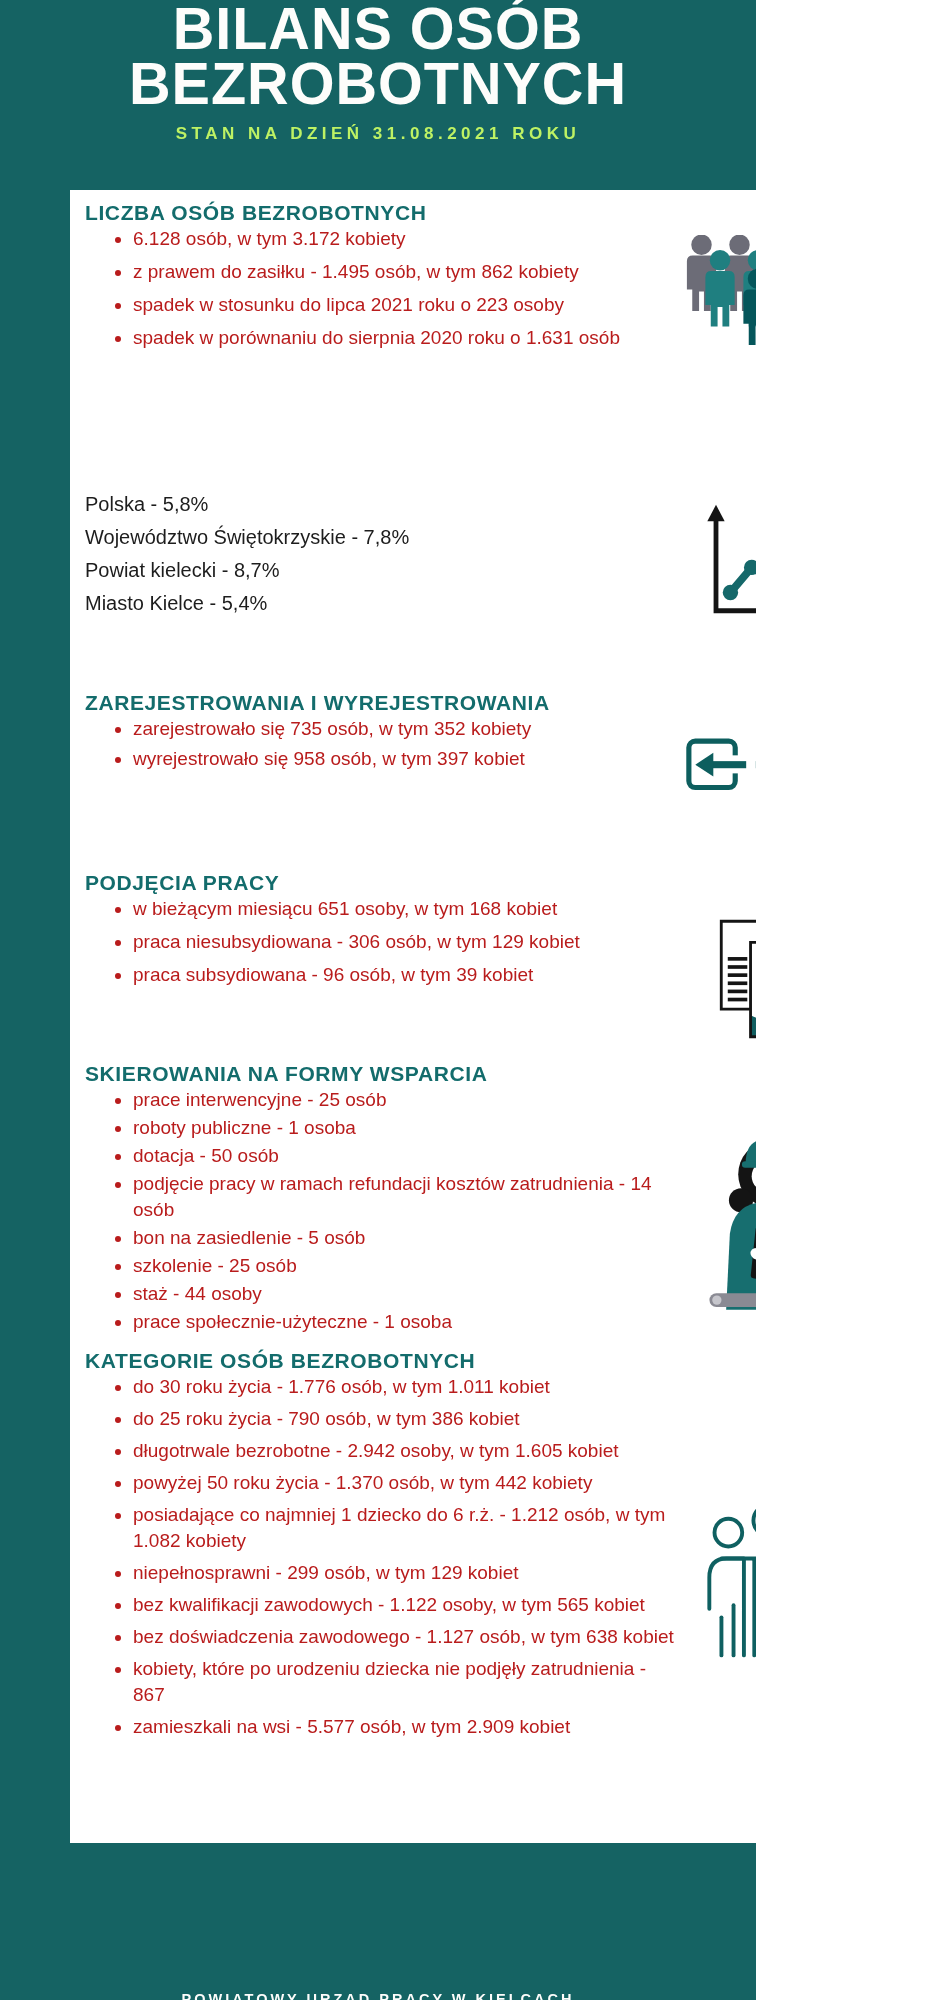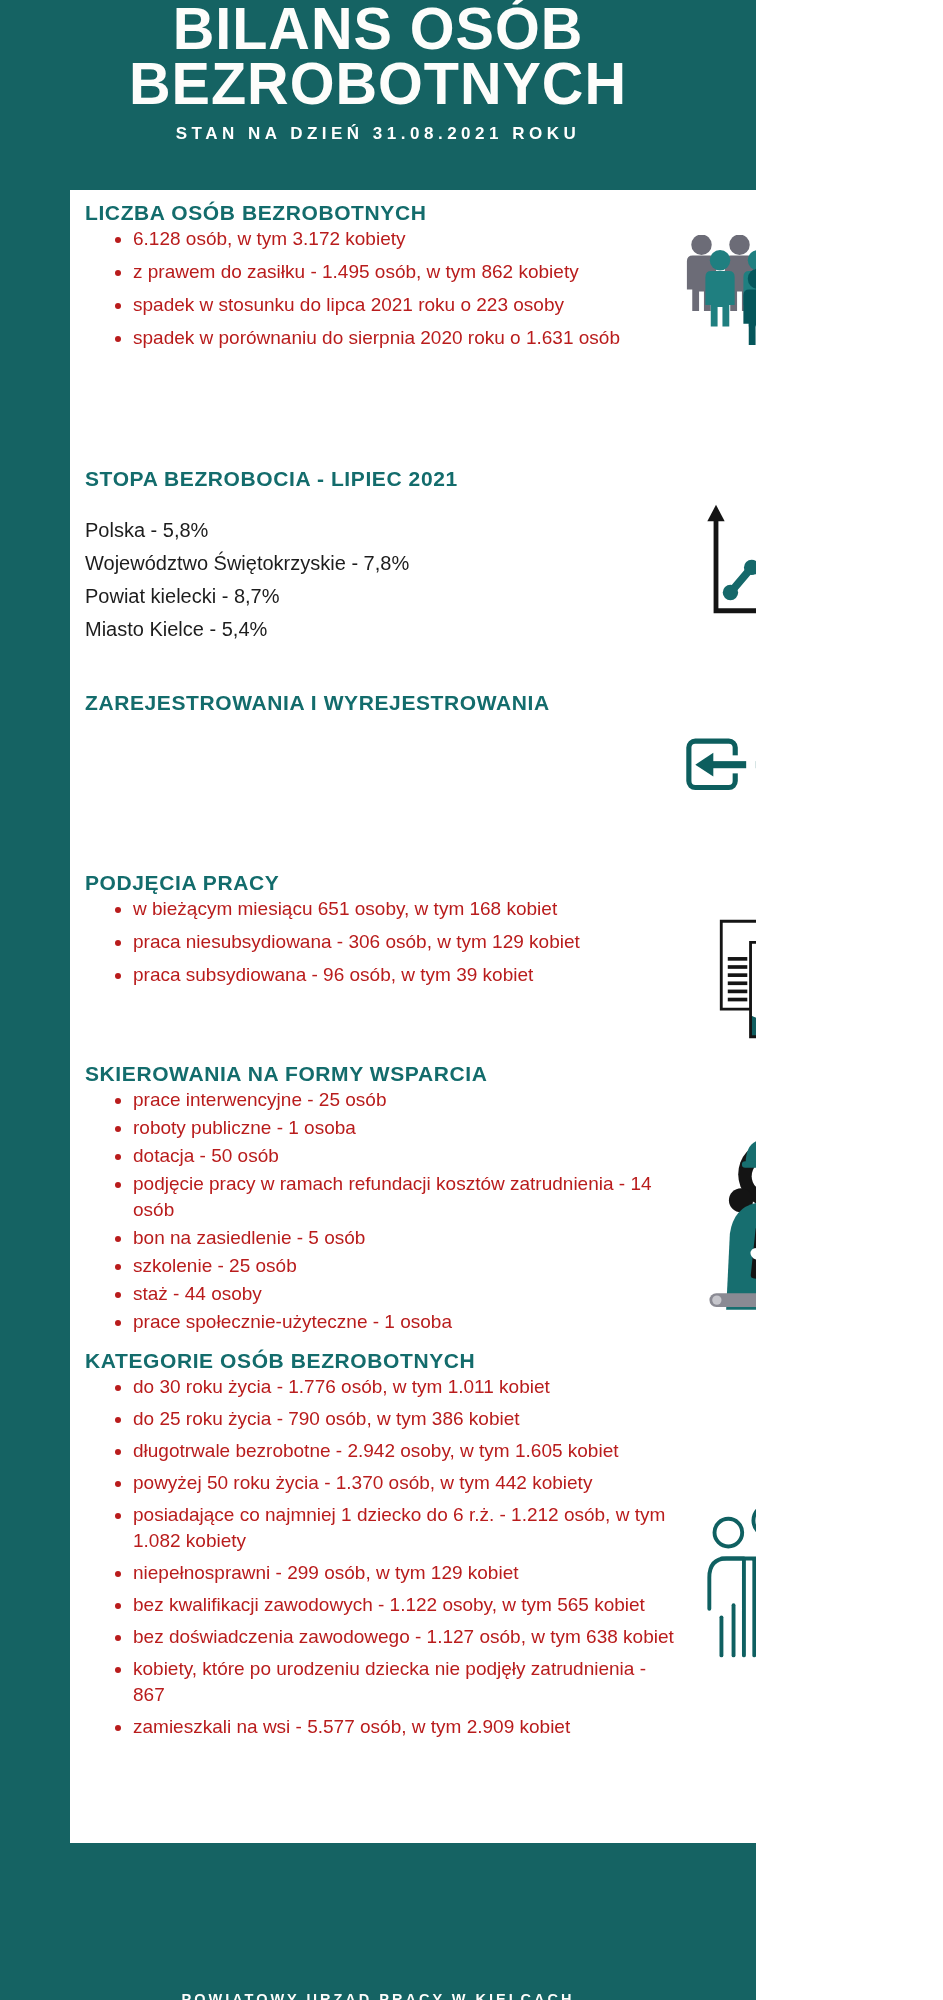--- a/index.html
+++ b/index.html
@@ -4,21 +4,21 @@
 <style>
   html,body{margin:0;padding:0;}
   body{font-family:"Liberation Sans", sans-serif;}
   .page{position:relative;width:756px;height:2000px;background:#156363;overflow:hidden;}
 
   
   .crop-artifact{position:absolute;top:0;left:0;width:100%;height:5px;overflow:hidden;text-align:center;}
   .crop-artifact .inner{font-size:60px;line-height:66px;font-weight:bold;color:#fdfdfb;letter-spacing:1px;margin-top:-56px;}
   .title{position:absolute;top:1px;left:0;width:100%;text-align:center;color:#fdfdfb;font-weight:bold;
          font-size:60px;line-height:55px;letter-spacing:1px;transform:scaleX(.96);}
-  .subtitle{position:absolute;top:124px;left:0;width:100%;text-align:center;color:#ffffff;font-weight:bold;
+  .subtitle{position:absolute;top:124px;left:0;width:100%;text-align:center;color:#bef264;font-weight:bold;
             font-size:17px;letter-spacing:4.5px;}
 
   
   .card{position:absolute;left:70px;top:190px;width:800px;height:1653px;background:#ffffff;}
   .sec{position:absolute;left:15px;}
   .sec h2{margin:0;font-size:21px;line-height:26px;font-weight:bold;color:#136c6c;letter-spacing:.6px;}
   ul.bullets{margin:0;padding-left:48px;color:#b91c1c;}
   ul.bullets li{font-size:19px;line-height:26px;}
   .mt8{margin-top:8px;} .mt22{margin-top:22px;} .mt26{margin-top:26px;} .mt29{margin-top:29px;} .mt0{margin-top:1px;} .mt6{margin-top:6px;}
   .g7 li{margin-bottom:7px;} .g4 li{margin-bottom:4px;} .g2 li{margin-bottom:2px;} .g6 li{margin-bottom:6px;}
@@ -76,21 +76,20 @@
             <use href="#person" x="80" y="16"></use>
             <use href="#person" x="119" y="16"></use>
         </g>
         <g fill="#05565b">
           <use href="#person" x="80" y="35"></use>
         </g>
       </svg>
     </div>
 
     <section class="sec" style="top:276px">
-      <h2>STOPA BEZROBOCIA - LIPIEC 2021</h2>
       <div class="plainlines mt22" style="width:560px">
 
       <div>Polska - 5,8%</div>
           <div>Województwo Świętokrzyskie - 7,8%</div>
           <div>Powiat kielecki - 8,7%</div>
           <div>Miasto Kielce - 5,4%</div>
         </div>
     </section>
     <div class="icon" style="left:620px;top:310px;width:130px;height:130px">
       <svg viewBox="0 0 135 135" xmlns="http://www.w3.org/2000/svg">
@@ -100,20 +99,25 @@
         <polyline points="42,96 64,70 88,84 108,42" fill="none" stroke="#15686a" stroke-width="8" stroke-linejoin="round"></polyline>
         <circle cx="42" cy="96" r="8" fill="#15686a"></circle>
           <circle cx="64" cy="70" r="8" fill="#15686a"></circle>
         <circle cx="88" cy="84" r="8" fill="#15686a"></circle>
           <circle cx="108" cy="42" r="8" fill="#15686a"></circle>
       </svg>
     </div>
 
     <section class="sec" style="top:500px">
       <h2>ZAREJESTROWANIA I WYREJESTROWANIA</h2>
+      <ul class="bullets mt26 g4" style="width:560px">
+
+      <li>zarejestrowało się 735 osób, w tym 352 kobiety</li>
+          <li>wyrejestrowało się 958 osób,  w tym 397 kobiet</li>
+        </ul>
     </section>
     <div class="icon" style="left:615px;top:545px;width:132px;height:60px">
       <svg viewBox="0 0 205 90" xmlns="http://www.w3.org/2000/svg">
         <rect x="6" y="8" width="72" height="72" rx="10" fill="none" stroke="#0d5e5e" stroke-width="8"></rect>
         <rect x="127" y="8" width="72" height="72" rx="10" fill="none" stroke="#0d5e5e" stroke-width="8"></rect>
         <rect x="70" y="30" width="14" height="28" fill="#ffffff"></rect>
         <rect x="121" y="30" width="14" height="28" fill="#ffffff"></rect>
         <rect x="38" y="39" width="57" height="11" fill="#0d5e5e"></rect>
         <polygon points="16,44.5 44,26 44,63" fill="#0d5e5e"></polygon>
         <rect x="110" y="39" width="57" height="11" fill="#0d5e5e"></rect>

